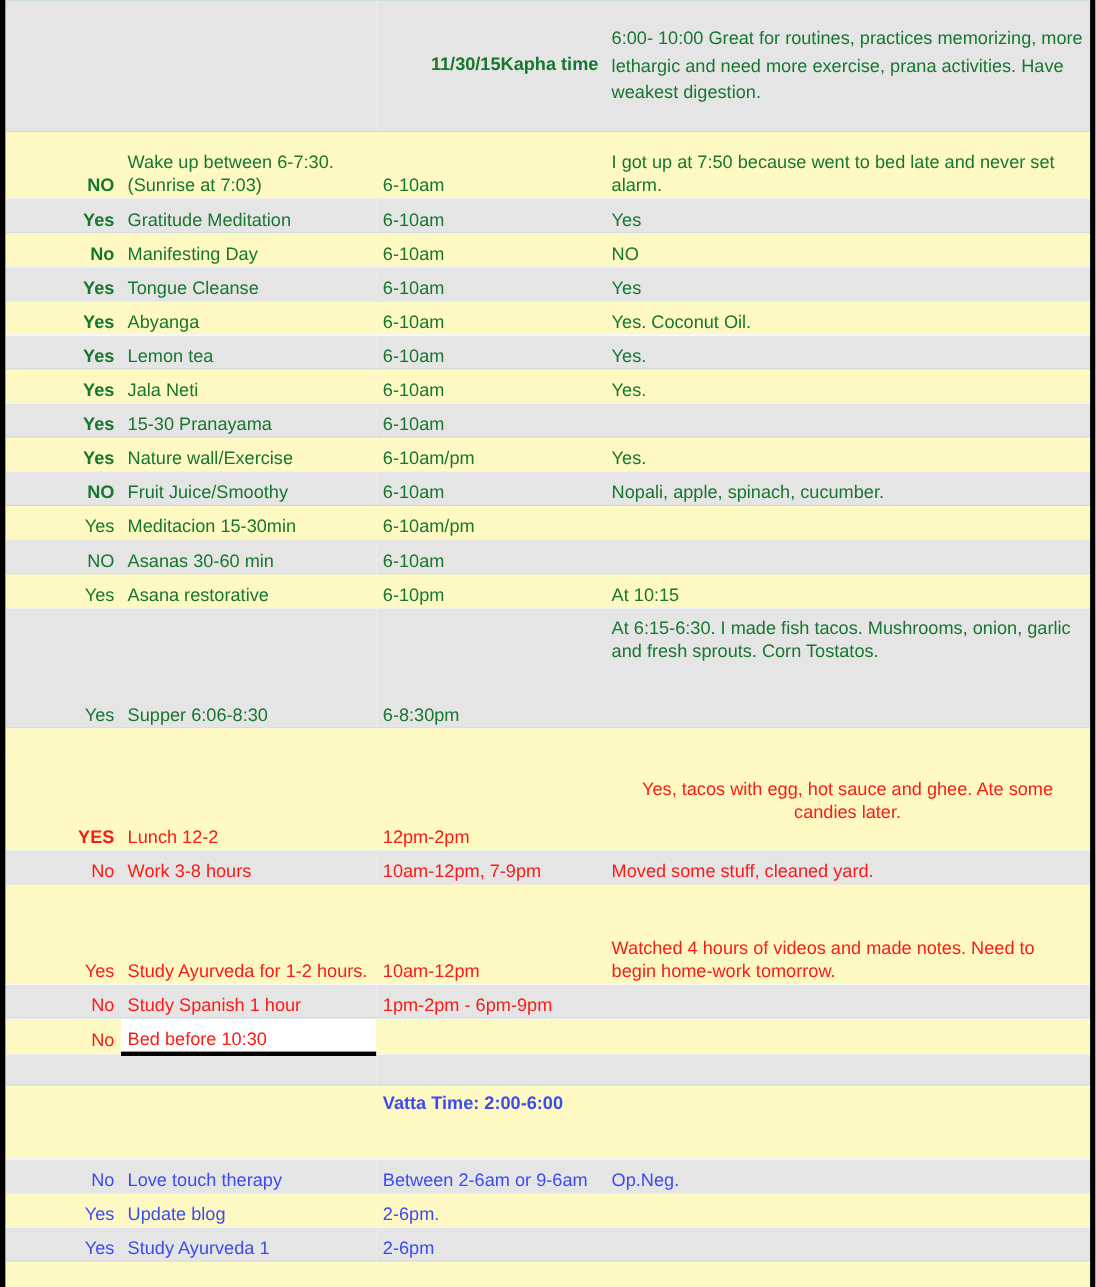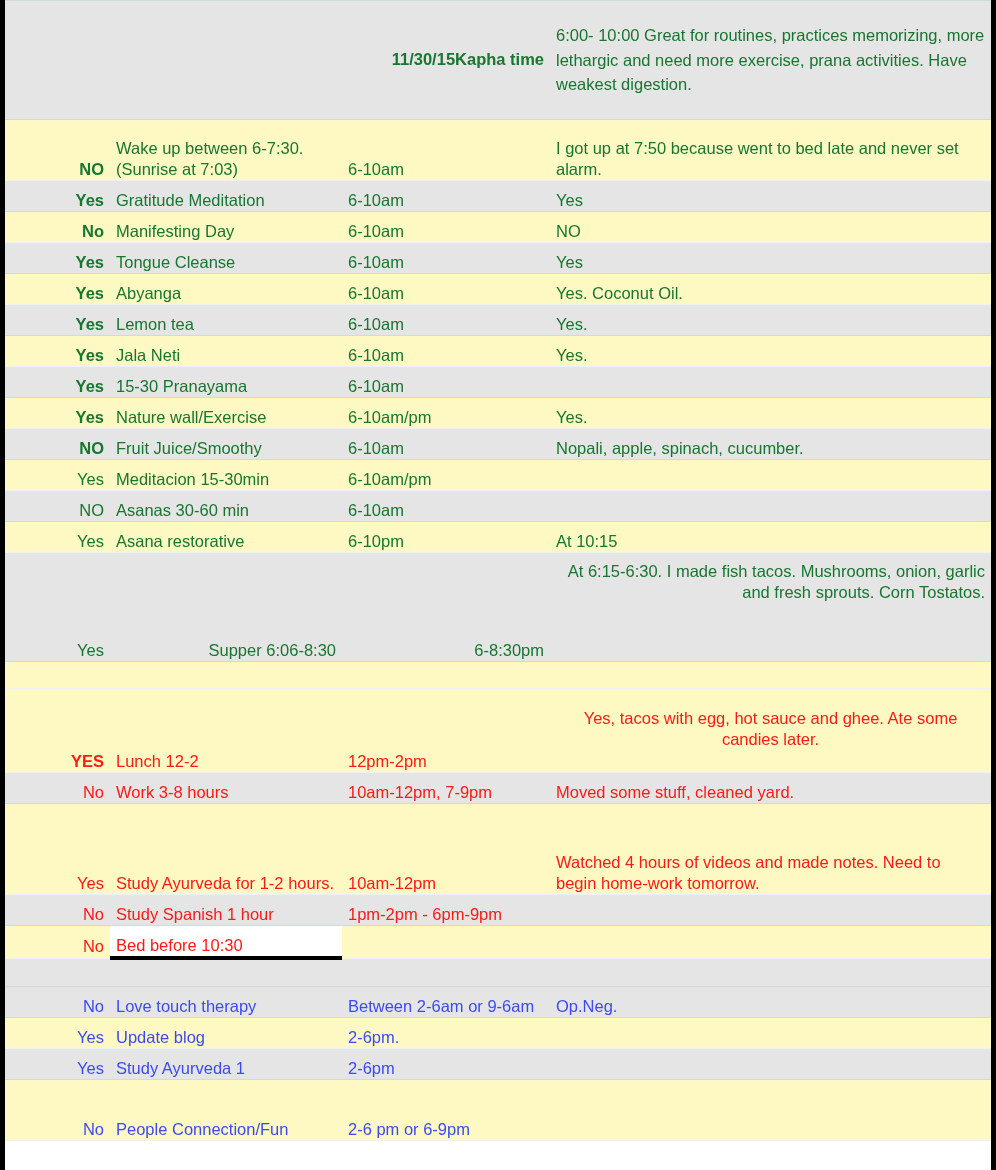--- a/index.html
+++ b/index.html
@@ -52,21 +52,21 @@
   
   tr.headrow td{height:118px;vertical-align:middle;}
   tr.headrow td.hd-date{vertical-align:middle;}
   tr.headrow td.hd-note{vertical-align:middle;line-height:1.5;}
 
   tr.h30 td{height:30px;}
   tr.h32 td{height:32px;}
   tr.h60 td{height:60px;}
   tr.h64 td{height:64px;}
   tr.h90 td{height:90px;}
-  tr.h100 td{height:100px;text-align:right;}
+  tr.h100 td{height:100px;}
   tr.h26 td{height:26px;}
 
   .selcell{
     background:#ffffff !important;
     border-bottom:4px solid #000000 !important;
     border-top:1px solid #eef3f2 !important;
   }
   .clip{white-space:nowrap;overflow:hidden;text-overflow:clip;}
 </style>
 </head>
@@ -230,20 +230,26 @@
         <td class="red l"></td>
       </tr>
 
       <tr class="shade h26">
         <td></td>
         <td></td>
         <td></td>
         <td></td>
       </tr>
 
+      <tr class="plain h60">
+        <td></td>
+        <td></td>
+        <td class="blue b l" style="vertical-align:top;padding-top:6px;">Vatta Time: 2:00-6:00</td>
+        <td></td>
+      </tr>
 
       <tr class="shade h30">
         <td class="blue r">No</td>
         <td class="blue l">Love touch therapy</td>
         <td class="blue l clip">Between 2-6am or 9-6am</td>
         <td class="blue l">Op.Neg.</td>
       </tr>
 
       <tr class="plain h30">
         <td class="blue r">Yes</td>

